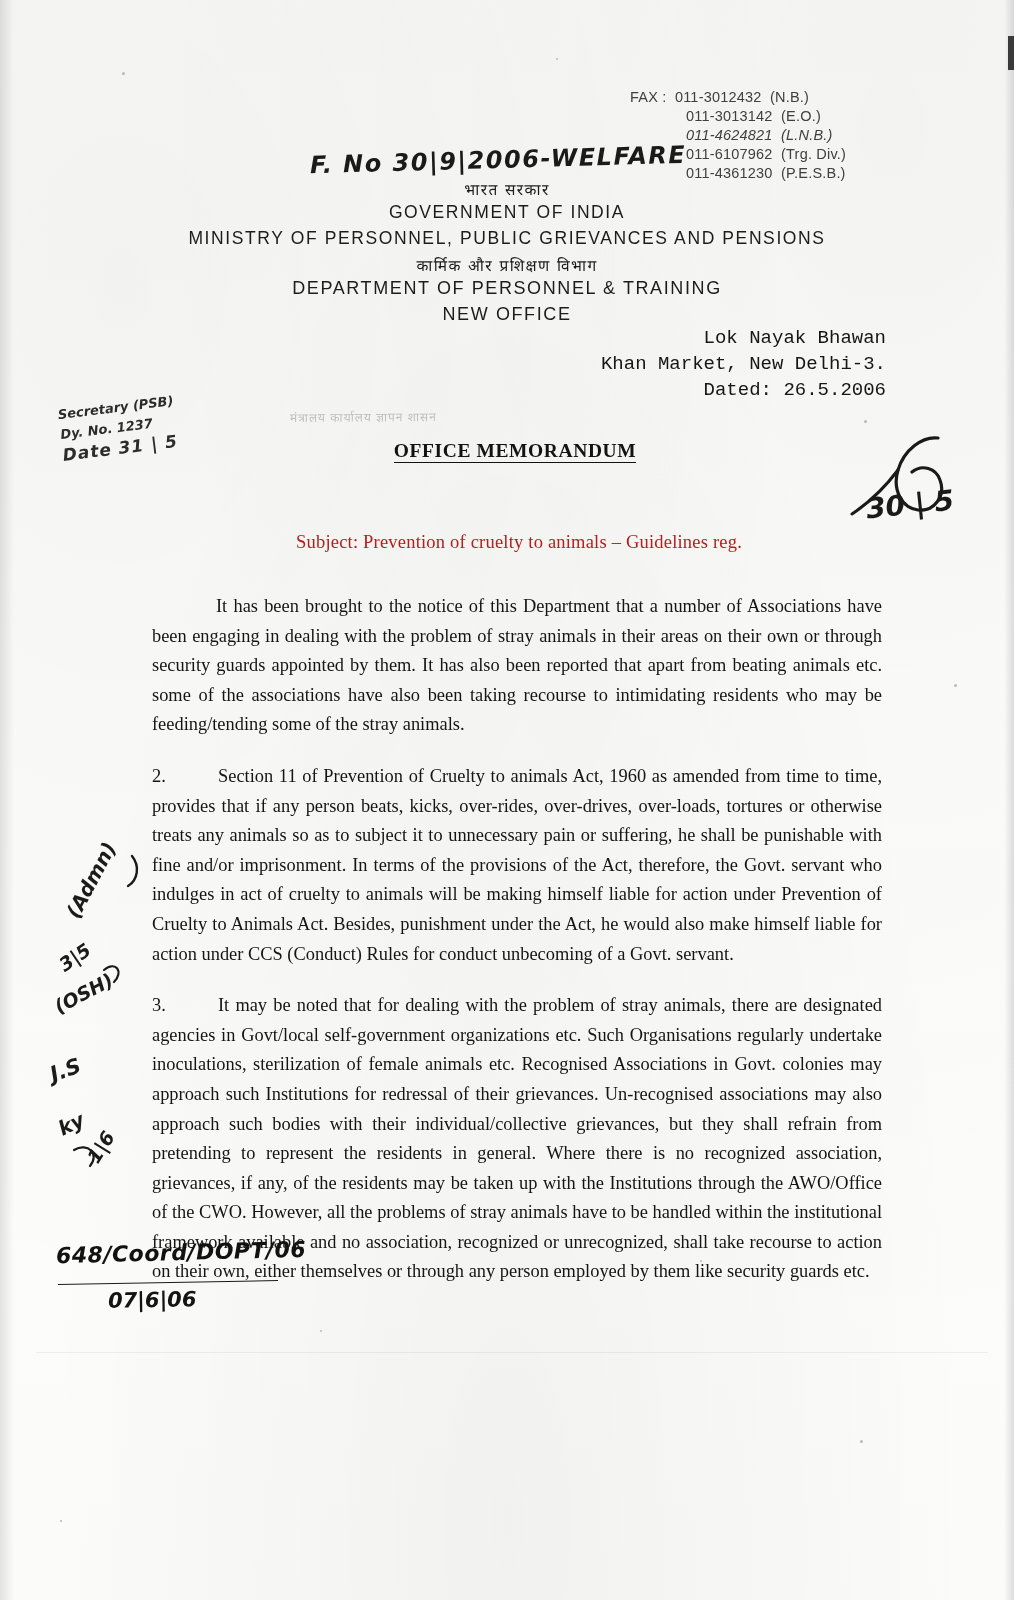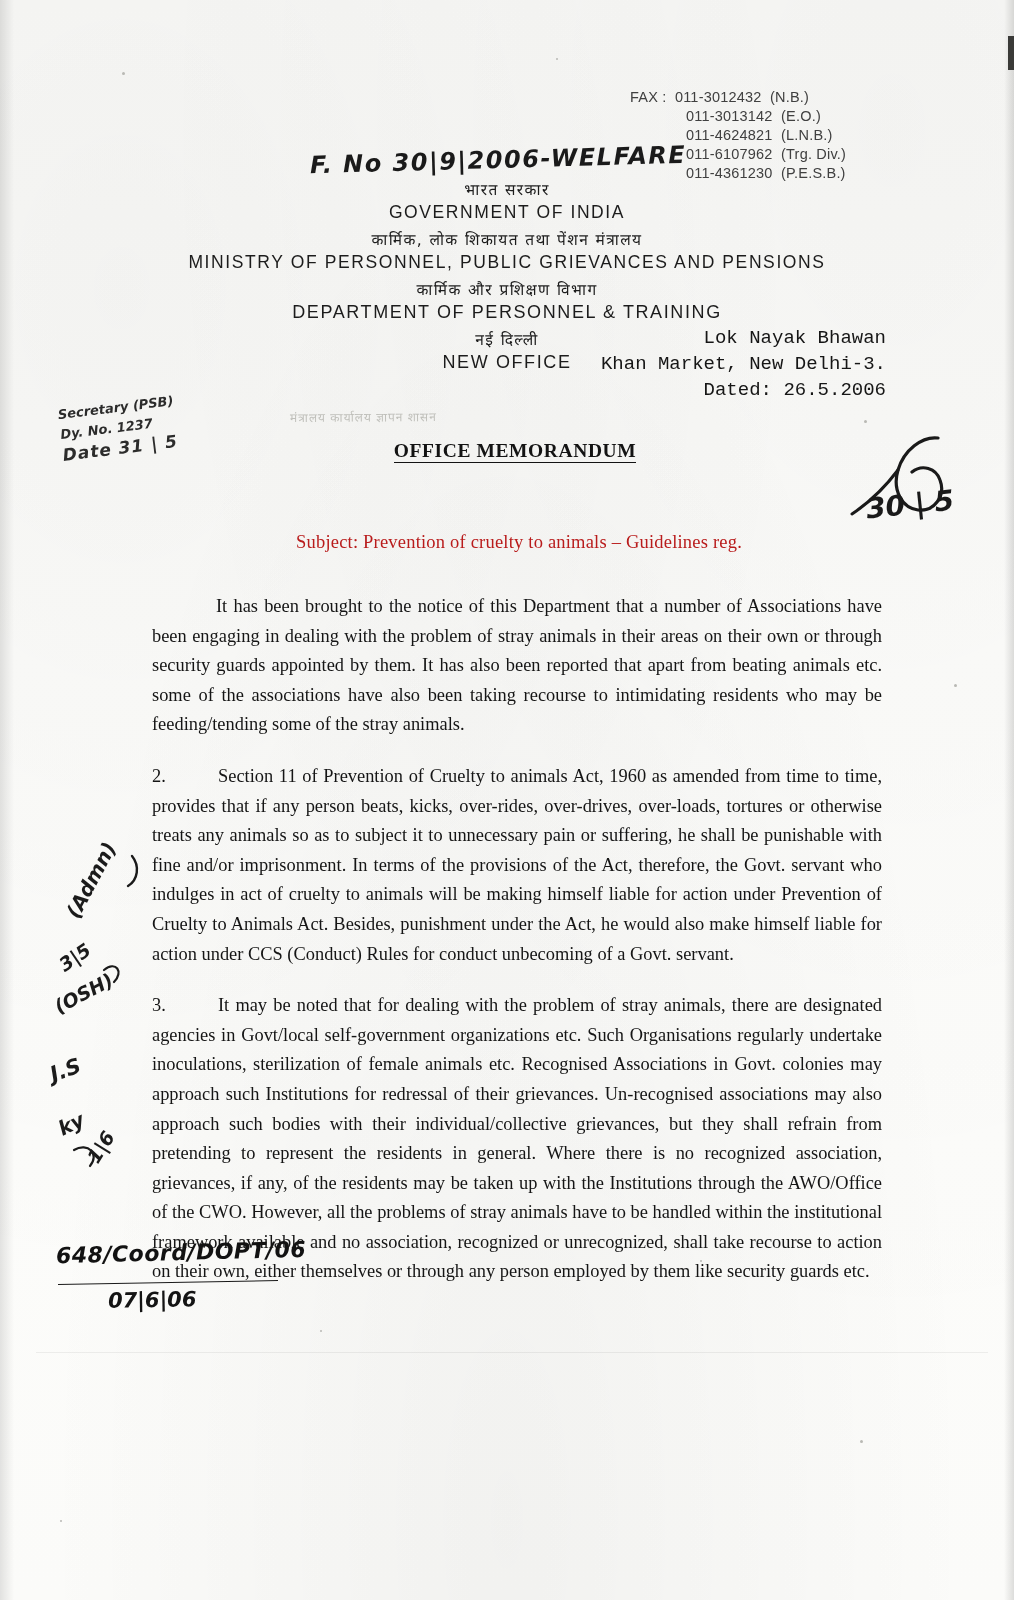--- a/index.html
+++ b/index.html
@@ -311,35 +311,33 @@
   <div class="speck" style="left:864px;top:420px;width:3px;height:3px;"></div>
   <div class="speck" style="left:954px;top:684px;width:3px;height:3px;"></div>
   <div class="speck" style="left:60px;top:1520px;width:2px;height:2px;"></div>
   <div class="speck" style="left:860px;top:1440px;width:3px;height:3px;"></div>
   <div class="speck" style="left:320px;top:1330px;width:2px;height:2px;"></div>
   <div class="speck" style="left:700px;top:1260px;width:2px;height:2px;"></div>
 
   <div class="fax-block">
     <div class="fax-row">FAX :  011-3012432  (N.B.)</div>
     <div class="fax-row" style="padding-left:56px;">011-3013142  (E.O.)</div>
-    <div class="fax-row" style="padding-left:56px;">011-4624821  (L.N.B.)</div>
+    <div class="fax-row" style="padding-left:56px;font-style:italic;">011-4624821  (L.N.B.)</div>
     <div class="fax-row" style="padding-left:56px;">011-6107962  (Trg. Div.)</div>
     <div class="fax-row" style="padding-left:56px;">011-4361230  (P.E.S.B.)</div>
   </div>
 
   <div class="hand file-no">F. No 30|9|2006-WELFARE</div>
 
   <div class="letterhead">
     <div class="lh-hindi tight">भारत सरकार</div>
     <div class="lh-eng">GOVERNMENT OF INDIA</div>
-    <div class="lh-hindi tight">कार्मिक, लोक शिकायत तथा पेंशन मंत्रालय</div>
     <div class="lh-eng">MINISTRY OF PERSONNEL, PUBLIC GRIEVANCES AND PENSIONS</div>
     <div class="lh-hindi tight">कार्मिक और प्रशिक्षण विभाग</div>
     <div class="lh-eng small">DEPARTMENT OF PERSONNEL &amp; TRAINING</div>
-    <div class="lh-hindi tight">नई दिल्ली</div>
     <div class="lh-eng small">NEW OFFICE</div>
   </div>
 
   <div class="addr">
     <div>Lok Nayak Bhawan</div>
     <div>Khan Market, New Delhi-3.</div>
     <div>Dated: 26.5.2006</div>
   </div>
 
   <div class="faint-text">मंत्रालय कार्यालय ज्ञापन शासन</div>

